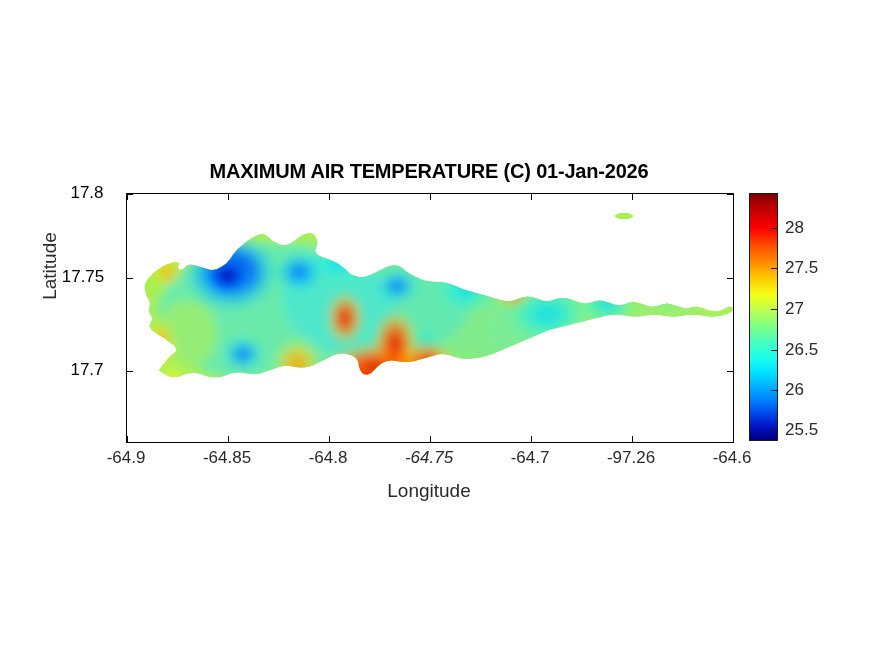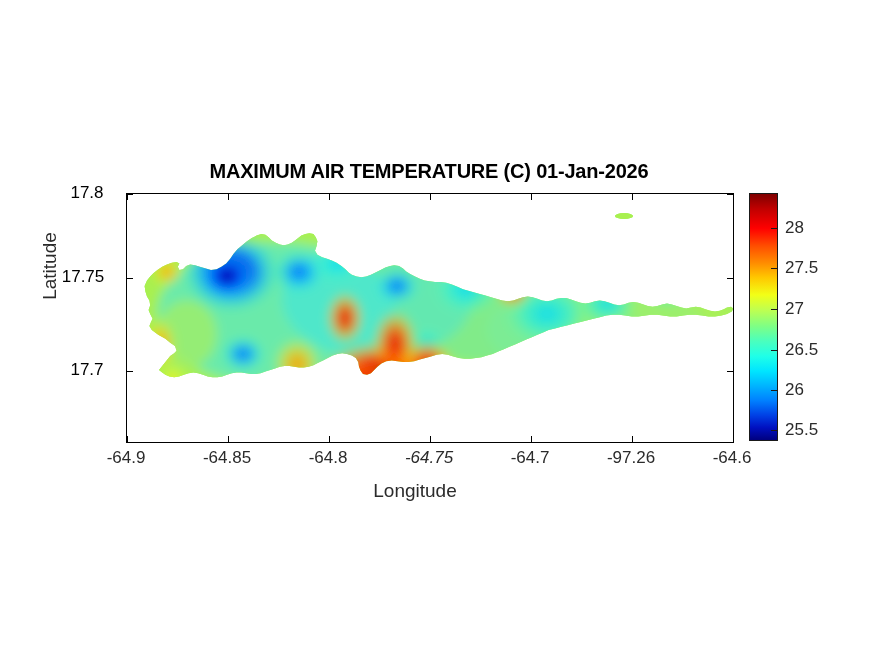--- a/index.html
+++ b/index.html
@@ -89,21 +89,21 @@
   .ylabel-val {
     position: absolute;
     font-size: 17px;
     color: #000000;
     transform: translateY(-50%);
     text-align: center;
     white-space: nowrap;
   }
   #axis-label-x {
     position: absolute;
-    left: 89px;
+    left: 103px;
     top: 480px;
     width: 606px;
     text-align: center;
     font-size: 19px;
     color: #2b2b2b;
   }
   #axis-label-y {
     position: absolute;
     left: -38px;
     top: 255px;

